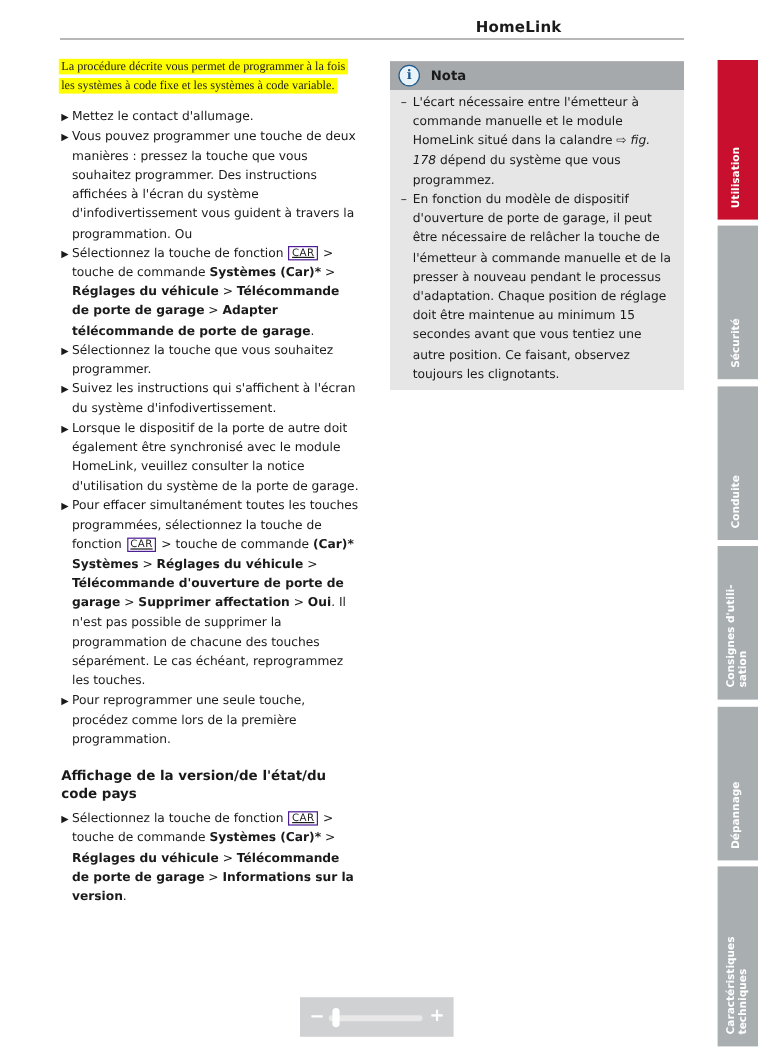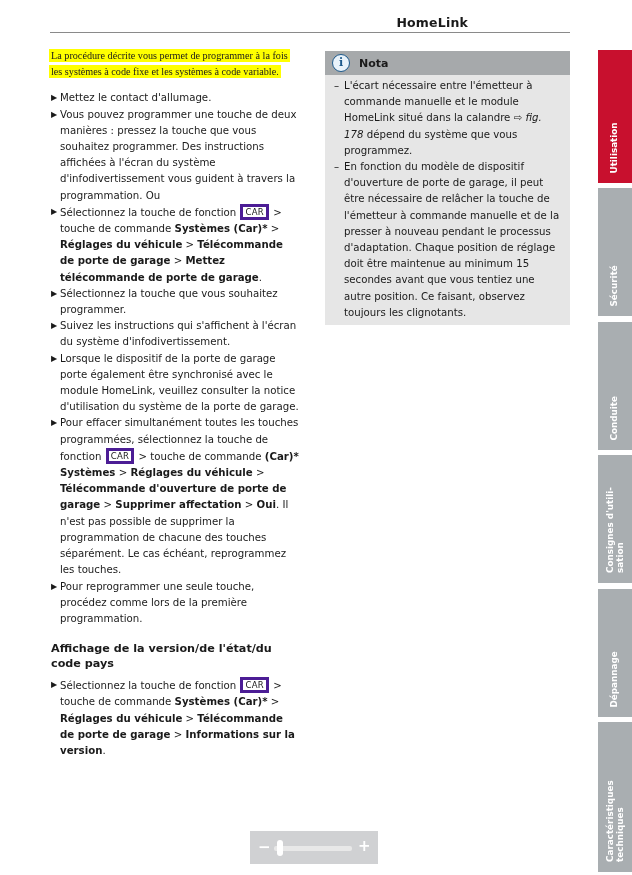--- a/index.html
+++ b/index.html
@@ -11,21 +11,21 @@
   .header-rule { position:absolute; left:50px; top:32px; width:520px; height:1px; background:#8a8a8a; }
 
   .col-left { position:absolute; left:51px; top:48px; width:248px; font-size:10.2px; line-height:16.2px; }
   .intro { background:#ffff00; display:inline; padding:1px 2px; margin-left:-2px; line-height:16.2px; box-decoration-break:clone; -webkit-box-decoration-break:clone; }
   .intro-wrap { margin-bottom:10px;font-family:Liberation Serif, serif; }
   h3 { font-size:11.2px; font-weight:bold; margin:14px 0 6px 0; line-height:15px; }
   ul.steps { list-style:none; margin:0; padding:0; }
   ul.steps li { position:relative; padding-left:9px; margin:0; }
   ul.steps li .tri { position:absolute; left:0; top:0; font-size:8px; }
   b { font-weight:bold; }
-  .car-key { display:inline-block; border:3px solid #4c1d95; font-size:8.5px; line-height:10px; padding:0 2px; margin:0 1px; vertical-align:1px; letter-spacing:0.3px; }
+  .car-key { display:inline-block; border:1px solid #4c1d95; font-size:8.5px; line-height:10px; padding:0 2px; margin:0 1px; vertical-align:1px; letter-spacing:0.3px;text-decoration:underline; }
 
   .note { position:absolute; left:325px; top:51px; width:245px; background:#e6e6e6; font-size:10.2px; line-height:16.2px; }
   .note-head { background:#a6a9ab; height:24px; position:relative; }
   .note-icon { position:absolute; left:7px; top:3px; width:16px; height:16px; border-radius:50%; border:1.5px solid #1e5a8c; background:#e9f3fb; color:#1e5a8c; font-family:"DejaVu Serif", serif; font-weight:bold; font-size:11px; line-height:16px; text-align:center; }
   .note-title { position:absolute; left:34px; top:5px; font-weight:bold; font-size:11px; }
   .note-body { padding:3px 6px 4px 9px; }
   .note-item { position:relative; padding-left:10px; }
   .note-item .dash { position:absolute; left:0; top:0; }
   i { font-style:italic; }
 
@@ -50,24 +50,24 @@
   <span class="header-page">153</span>
   <div class="header-rule"></div>
 </div>
 
 <div class="col-left">
   <div class="intro-wrap"><span class="intro">La procédure décrite vous permet de programmer à la fois les systèmes à code fixe et les systèmes à code variable.</span></div>
   <div id="sections">
       <ul class="steps">
         <li><span class="tri">▶</span><span>Mettez le contact d'allumage.</span></li>
         <li><span class="tri">▶</span><span>Vous pouvez programmer une touche de deux manières : pressez la touche que vous souhaitez programmer. Des instructions affichées à l'écran du système d'infodivertissement vous guident à travers la programmation. Ou</span></li>
-        <li><span class="tri">▶</span><span>Sélectionnez la touche de fonction </span><span class="car-key">CAR</span><span> &gt; touche de commande </span><b>Systèmes (Car)*</b><span> &gt; </span><b>Réglages du véhicule</b><span> &gt; </span><b>Télécommande de porte de garage</b><span> &gt; </span><b>Mettez télécommande de porte de garage</b><span>.</span></li>
+        <li><span class="tri">▶</span><span>Sélectionnez la touche de fonction </span><span class="car-key">CAR</span><span> &gt; touche de commande </span><b>Systèmes (Car)*</b><span> &gt; </span><b>Réglages du véhicule</b><span> &gt; </span><b>Télécommande de porte de garage</b><span> &gt; </span><b>Adapter télécommande de porte de garage</b><span>.</span></li>
         <li><span class="tri">▶</span><span>Sélectionnez la touche que vous souhaitez programmer.</span></li>
         <li><span class="tri">▶</span><span>Suivez les instructions qui s'affichent à l'écran du système d'infodivertissement.</span></li>
-        <li><span class="tri">▶</span><span>Lorsque le dispositif de la porte de garage porte également être synchronisé avec le module HomeLink, veuillez consulter la notice d'utilisation du système de la porte de garage.</span></li>
+        <li><span class="tri">▶</span><span>Lorsque le dispositif de la porte de autre doit également être synchronisé avec le module HomeLink, veuillez consulter la notice d'utilisation du système de la porte de garage.</span></li>
       </ul>
       <ul class="steps">
         <li><span class="tri">▶</span><span>Pour effacer simultanément toutes les touches programmées, sélectionnez la touche de fonction </span><span class="car-key">CAR</span><span> &gt; touche de commande </span><b>(Car)* Systèmes</b><span> &gt; </span><b>Réglages du véhicule</b><span> &gt; </span><b>Télécommande d'ouverture de porte de garage</b><span> &gt; </span><b>Supprimer affectation</b><span> &gt; </span><b>Oui</b><span>. Il n'est pas possible de supprimer la programmation de chacune des touches séparément. Le cas échéant, reprogrammez les touches.</span></li>
         <li><span class="tri">▶</span><span>Pour reprogrammer une seule touche, procédez comme lors de la première programmation.</span></li>
       </ul>
       <h3>Affichage de la version/de l'état/du code pays</h3>
       <ul class="steps">
         <li><span class="tri">▶</span><span>Sélectionnez la touche de fonction </span><span class="car-key">CAR</span><span> &gt; touche de commande </span><b>Systèmes (Car)*</b><span> &gt; </span><b>Réglages du véhicule</b><span> &gt; </span><b>Télécommande de porte de garage</b><span> &gt; </span><b>Informations sur la version</b><span>.</span></li>
       </ul>
     </div>

